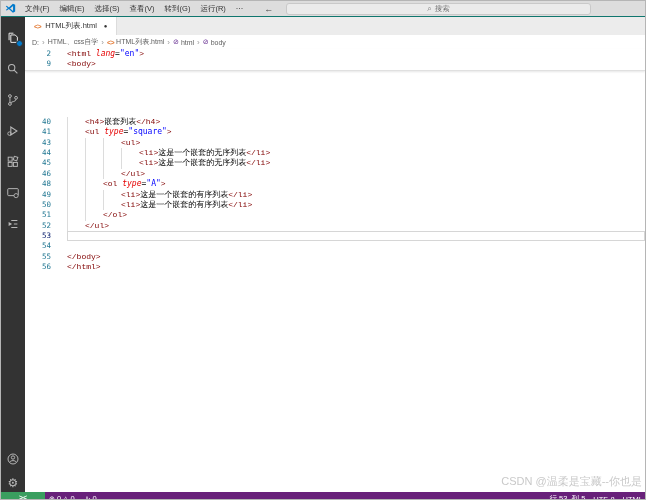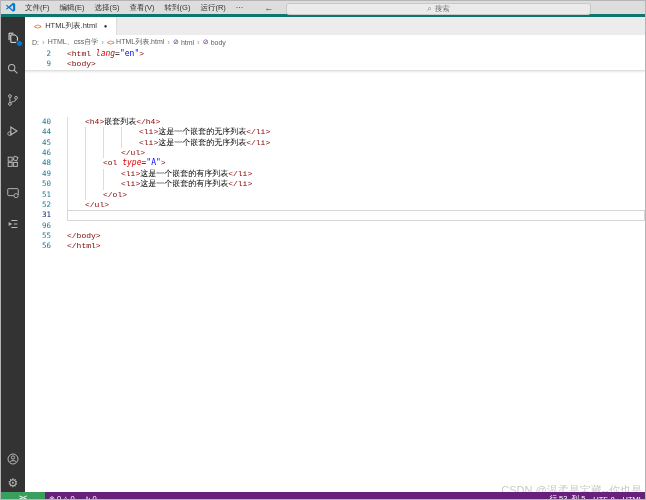--- a/index.html
+++ b/index.html
@@ -1,20 +1,20 @@
 <!DOCTYPE html>
 <html><head>
 <meta charset="utf-8">
 <style>
   * { margin:0; padding:0; box-sizing:border-box; }
   body { font-family:"Liberation Sans", sans-serif; }
   .window { position:relative; width:646px; height:500px; background:#ffffff; overflow:hidden; border:1px solid #b5b5b5; }
 
   
-  .titlebar { height:16px; background:#dddddd; border-bottom:3px solid #0f766e; display:flex; align-items:center; padding-left:4px; font-size:7.5px; color:#333333; position:relative; z-index:5; }
+  .titlebar { height:16px; background:#dddddd; border-bottom:1px solid #0f766e; display:flex; align-items:center; padding-left:4px; font-size:7.5px; color:#333333; position:relative; z-index:5; }
   .vscode-logo { width:11px; height:11px; margin-right:4px; flex:none; }
   .menu-item { padding:0 5px; height:100%; display:flex; align-items:center; cursor:default; }
   .nav-arrows { margin-left:16px; display:flex; gap:11px; font-size:9px; }
   .nav-back { color:#444; }
   .nav-fwd { color:#9a9a9a; }
   .search-box { position:absolute; left:285px; top:2px; width:305px; height:12px; background:#ebebeb; border:1px solid #c9c9c9; border-radius:3px; display:flex; align-items:center; justify-content:center; gap:3px; color:#717171; font-size:7.5px; }
   .search-glyph { font-size:8px; line-height:1; }
 
   
   .main { display:flex; height:484px; }
@@ -50,21 +50,21 @@
   .content { flex:1; display:flex; align-items:stretch; }
   .guide { width:18px; flex:none; border-left:1px solid #dcdcdc; }
   .code-line.current .content { border:1px solid #d6d6d6; }
   .code-line.current .gutter { color:#0b216f; }
   .tk-p { color:#800000;font-family:Liberation Mono, monospace; }
   .tk-a { color:#e50000;font-style:italic; }
   .tk-o { color:#000000; }
   .tk-v { color:#0000ff; }
   .tk-t { color:#000000; }
 
-  .watermark { position:absolute; right:3px; bottom:3px; font-size:11px; color:#c9c9c9; white-space:nowrap; }
+  .watermark { position:absolute; right:3px; bottom:12px; font-size:11px; color:#c9c9c9; white-space:nowrap; }
 
   
   .statusbar { position:absolute; left:0; top:491px; width:646px; height:22px; background:#68217a; color:#ffffff; display:flex; align-items:flex-start; font-size:7.5px; z-index:6; }
   .sb-remote { width:44px; height:100%; background:#3a9e5f; display:flex; justify-content:center; padding-top:2px; font-weight:bold; font-size:7px; flex:none; cursor:pointer; }
   .sb-item { display:flex; align-items:center; gap:2px; padding:2px 4px 0 4px; cursor:pointer; }
   .sb-right { margin-left:auto; display:flex; }
   .sb-glyph { font-size:7px; line-height:1; }
 </style>
 </head>
 <body>
@@ -190,30 +190,32 @@
             <span>body</span>
           </span>
         </div>
 
       <div class="sticky">
           <div class="code-line code-font"><span class="gutter">2</span><span class="fold"></span><span class="content"><span><span class="tk-p">&lt;html</span><span class="tk-a"> lang</span><span class="tk-o">=</span><span class="tk-v">"en"</span><span class="tk-p">&gt;</span></span></span></div>
           <div class="code-line code-font"><span class="gutter">9</span><span class="fold"></span><span class="content"><span><span class="tk-p">&lt;body&gt;</span></span></span></div>
         </div>
       <div class="code-area">
           <div class="code-line code-font"><span class="gutter">40</span><span class="fold"></span><span class="content"><span class="guide"></span><span><span class="tk-p">&lt;h4&gt;</span><span class="tk-t">嵌套列表</span><span class="tk-p">&lt;/h4&gt;</span></span></span></div>
+          <div class="code-line code-font"><span class="gutter">41</span><span class="fold"></span><span class="content"><span class="guide"></span><span><span class="tk-p">&lt;ul</span><span class="tk-a"> type</span><span class="tk-o">=</span><span class="tk-v">"square"</span><span class="tk-p">&gt;</span></span></span></div>
+          <div class="code-line code-font"><span class="gutter">43</span><span class="fold"></span><span class="content"><span class="guide"></span><span class="guide"></span><span class="guide"></span><span><span class="tk-p">&lt;ul&gt;</span></span></span></div>
           <div class="code-line code-font"><span class="gutter">44</span><span class="fold"></span><span class="content"><span class="guide"></span><span class="guide"></span><span class="guide"></span><span class="guide"></span><span><span class="tk-p">&lt;li&gt;</span><span class="tk-t">这是一个嵌套的无序列表</span><span class="tk-p">&lt;/li&gt;</span></span></span></div>
           <div class="code-line code-font"><span class="gutter">45</span><span class="fold"></span><span class="content"><span class="guide"></span><span class="guide"></span><span class="guide"></span><span class="guide"></span><span><span class="tk-p">&lt;li&gt;</span><span class="tk-t">这是一个嵌套的无序列表</span><span class="tk-p">&lt;/li&gt;</span></span></span></div>
           <div class="code-line code-font"><span class="gutter">46</span><span class="fold"></span><span class="content"><span class="guide"></span><span class="guide"></span><span class="guide"></span><span><span class="tk-p">&lt;/ul&gt;</span></span></span></div>
           <div class="code-line code-font"><span class="gutter">48</span><span class="fold"></span><span class="content"><span class="guide"></span><span class="guide"></span><span><span class="tk-p">&lt;ol</span><span class="tk-a"> type</span><span class="tk-o">=</span><span class="tk-v">"A"</span><span class="tk-p">&gt;</span></span></span></div>
           <div class="code-line code-font"><span class="gutter">49</span><span class="fold"></span><span class="content"><span class="guide"></span><span class="guide"></span><span class="guide"></span><span><span class="tk-p">&lt;li&gt;</span><span class="tk-t">这是一个嵌套的有序列表</span><span class="tk-p">&lt;/li&gt;</span></span></span></div>
           <div class="code-line code-font"><span class="gutter">50</span><span class="fold"></span><span class="content"><span class="guide"></span><span class="guide"></span><span class="guide"></span><span><span class="tk-p">&lt;li&gt;</span><span class="tk-t">这是一个嵌套的有序列表</span><span class="tk-p">&lt;/li&gt;</span></span></span></div>
           <div class="code-line code-font"><span class="gutter">51</span><span class="fold"></span><span class="content"><span class="guide"></span><span class="guide"></span><span><span class="tk-p">&lt;/ol&gt;</span></span></span></div>
           <div class="code-line code-font"><span class="gutter">52</span><span class="fold"></span><span class="content"><span class="guide"></span><span><span class="tk-p">&lt;/ul&gt;</span></span></span></div>
-          <div class="code-line code-font current"><span class="gutter">31</span><span class="fold"></span><span class="content"><span></span></span></div>
-          <div class="code-line code-font"><span class="gutter">96</span><span class="fold"></span><span class="content"><span></span></span></div>
+          <div class="code-line code-font current"><span class="gutter">53</span><span class="fold"></span><span class="content"><span></span></span></div>
+          <div class="code-line code-font"><span class="gutter">54</span><span class="fold"></span><span class="content"><span></span></span></div>
           <div class="code-line code-font"><span class="gutter">55</span><span class="fold"></span><span class="content"><span><span class="tk-p">&lt;/body&gt;</span></span></span></div>
           <div class="code-line code-font"><span class="gutter">56</span><span class="fold"></span><span class="content"><span><span class="tk-p">&lt;/html&gt;</span></span></span></div>
         </div>
 
       <div class="watermark">CSDN @温柔是宝藏--你也是</div>
     </div>
   </div>
 
   <div class="statusbar">
     <div class="sb-remote">

